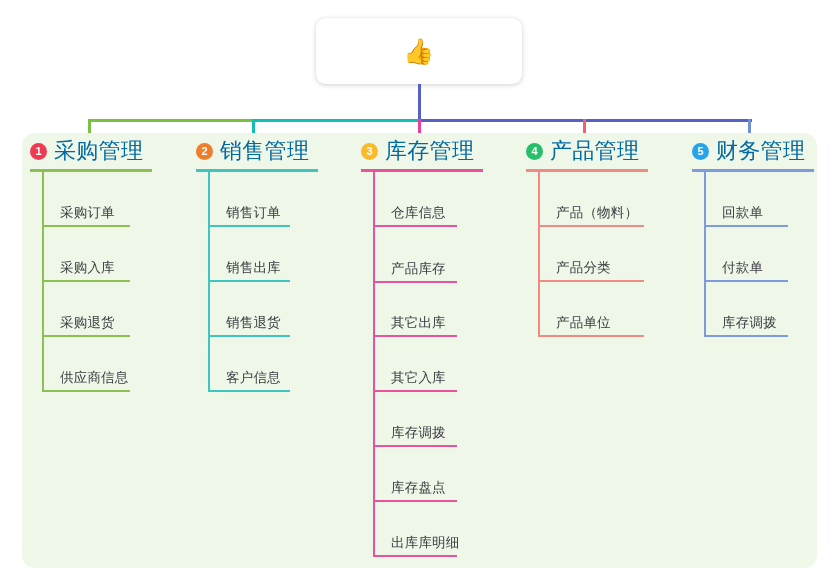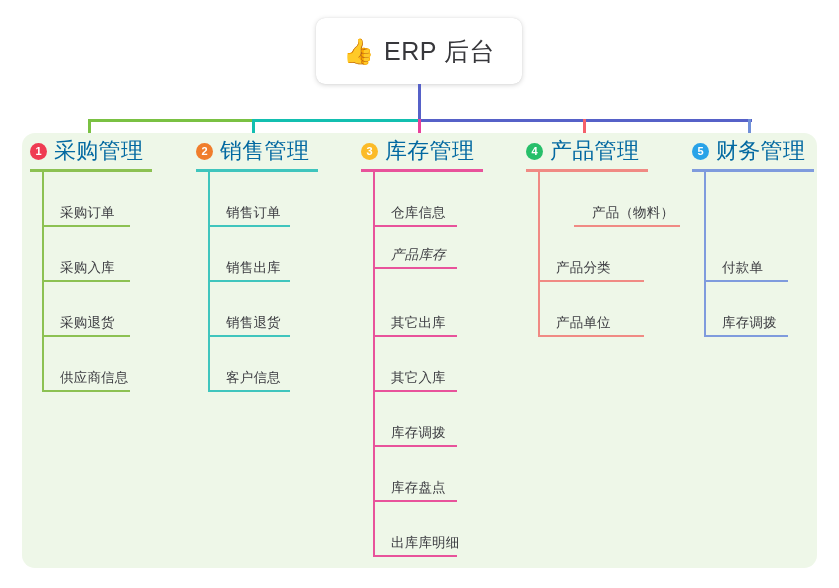--- a/index.html
+++ b/index.html
@@ -123,21 +123,20 @@
     left: 0;
     bottom: 0;
     height: 2px;
   }
 </style>
 </head>
 <body>
 
 <div id="root-card">
   <span class="thumb">👍</span>
-  <span class="root-title">ERP 后台</span>
 </div>
 
 <div id="connector-layer">
     <div class="conn v" style="left: 418px; top: 84px; height: 38px; background: rgb(86, 97, 200);"></div>
     <div class="conn h" style="left: 88px; top: 119px; width: 167px; background: rgb(122, 193, 67);"></div>
     <div class="conn h" style="left: 252px; top: 119px; width: 169px; background: rgb(19, 191, 176);"></div>
     <div class="conn h" style="left: 418px; top: 119px; width: 334px; background: rgb(86, 97, 200);"></div>
     <div class="conn v" style="left: 88px; top: 119px; height: 23px; background: rgb(122, 193, 67);"></div>
     <div class="conn v" style="left: 252px; top: 119px; height: 23px; background: rgb(19, 191, 176);"></div>
     <div class="conn v" style="left: 418px; top: 119px; height: 23px; background: rgb(232, 64, 154);"></div>
@@ -200,21 +199,21 @@
       <div class="col-head">
         <span class="badge" style="background: rgb(251, 187, 40);">3</span>
         <span class="col-title">库存管理</span>
       </div>
       <div class="head-rule" style="width: 122px; background: rgb(232, 83, 155);"></div>
       <div class="trunk" style="top: 36px; height: 388px; background: rgb(232, 83, 155);"></div>
       <div class="leaf" style="top: 62px; width: 84px; height: 32px;">
         <span class="leaf-label">仓库信息</span>
         <div class="leaf-rule" style="width: 84px; background: rgb(232, 83, 155);"></div>
       </div>
-      <div class="leaf" style="top: 104px; width: 84px; height: 32px; font-style: italic;">
+      <div class="leaf" style="top: 118px; width: 84px; height: 32px;">
         <span class="leaf-label">产品库存</span>
         <div class="leaf-rule" style="width: 84px; background: rgb(232, 83, 155);"></div>
       </div>
       <div class="leaf" style="top: 172px; width: 84px; height: 32px;">
         <span class="leaf-label">其它出库</span>
         <div class="leaf-rule" style="width: 84px; background: rgb(232, 83, 155);"></div>
       </div>
       <div class="leaf" style="top: 227px; width: 84px; height: 32px;">
         <span class="leaf-label">其它入库</span>
         <div class="leaf-rule" style="width: 84px; background: rgb(232, 83, 155);"></div>
@@ -232,40 +231,44 @@
         <div class="leaf-rule" style="width: 84px; background: rgb(232, 83, 155);"></div>
       </div>
     </div>
     <div class="column" style="left: 518px;">
       <div class="col-head">
         <span class="badge" style="background: rgb(39, 191, 106);">4</span>
         <span class="col-title">产品管理</span>
       </div>
       <div class="head-rule" style="width: 122px; background: rgb(240, 138, 132);"></div>
       <div class="trunk" style="top: 36px; height: 168px; background: rgb(240, 138, 132);"></div>
-      <div class="leaf" style="top: 62px; width: 106px; height: 32px; margin-left: 36px;">
+      <div class="leaf" style="top: 62px; width: 106px; height: 32px;">
         <span class="leaf-label">产品（物料）</span>
         <div class="leaf-rule" style="width: 106px; background: rgb(240, 138, 132);"></div>
       </div>
       <div class="leaf" style="top: 117px; width: 106px; height: 32px;">
         <span class="leaf-label">产品分类</span>
         <div class="leaf-rule" style="width: 106px; background: rgb(240, 138, 132);"></div>
       </div>
       <div class="leaf" style="top: 172px; width: 106px; height: 32px;">
         <span class="leaf-label">产品单位</span>
         <div class="leaf-rule" style="width: 106px; background: rgb(240, 138, 132);"></div>
       </div>
     </div>
     <div class="column" style="left: 684px;">
       <div class="col-head">
         <span class="badge" style="background: rgb(41, 163, 232);">5</span>
         <span class="col-title">财务管理</span>
       </div>
       <div class="head-rule" style="width: 122px; background: rgb(127, 155, 221);"></div>
       <div class="trunk" style="top: 36px; height: 168px; background: rgb(127, 155, 221);"></div>
+      <div class="leaf" style="top: 62px; width: 84px; height: 32px;">
+        <span class="leaf-label">回款单</span>
+        <div class="leaf-rule" style="width: 84px; background: rgb(127, 155, 221);"></div>
+      </div>
       <div class="leaf" style="top: 117px; width: 84px; height: 32px;">
         <span class="leaf-label">付款单</span>
         <div class="leaf-rule" style="width: 84px; background: rgb(127, 155, 221);"></div>
       </div>
       <div class="leaf" style="top: 172px; width: 84px; height: 32px;">
         <span class="leaf-label">库存调拨</span>
         <div class="leaf-rule" style="width: 84px; background: rgb(127, 155, 221);"></div>
       </div>
     </div>
   </div>

